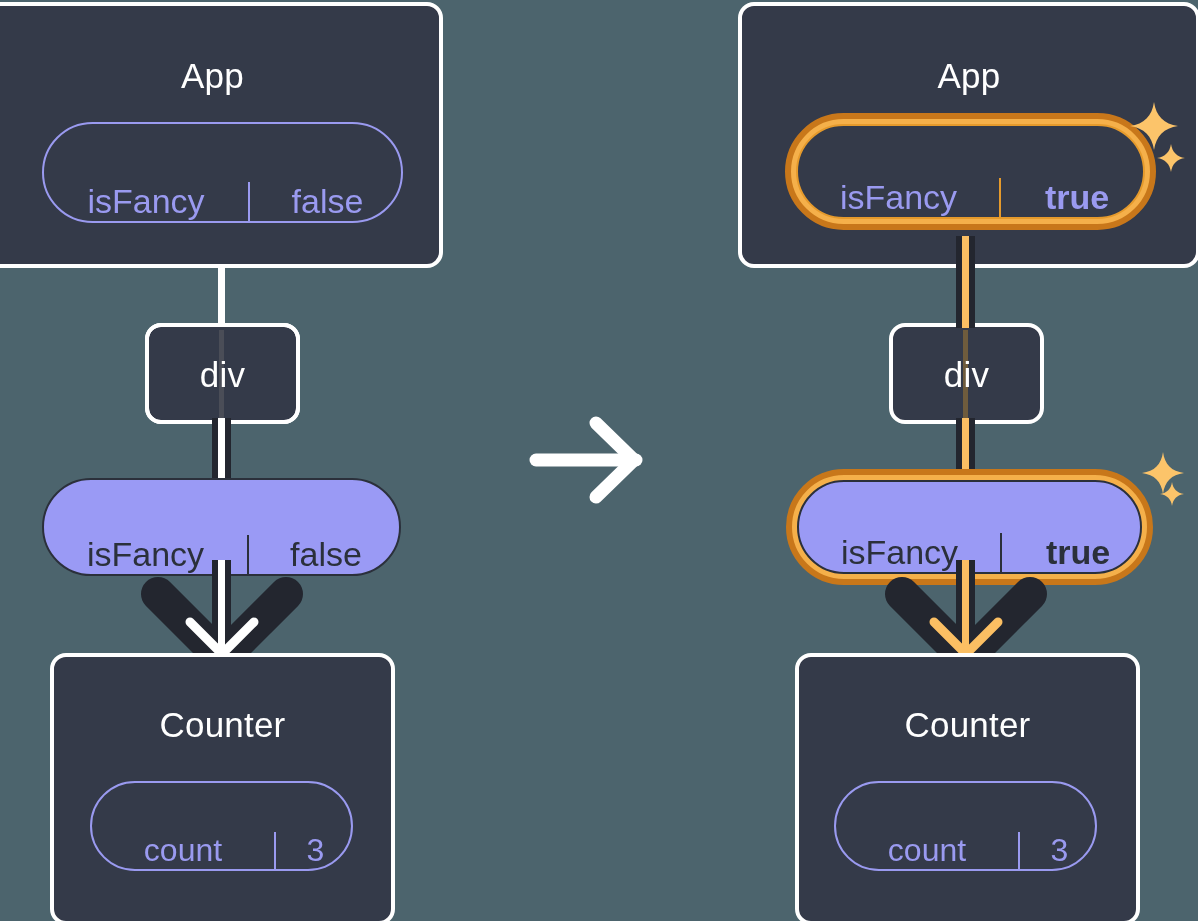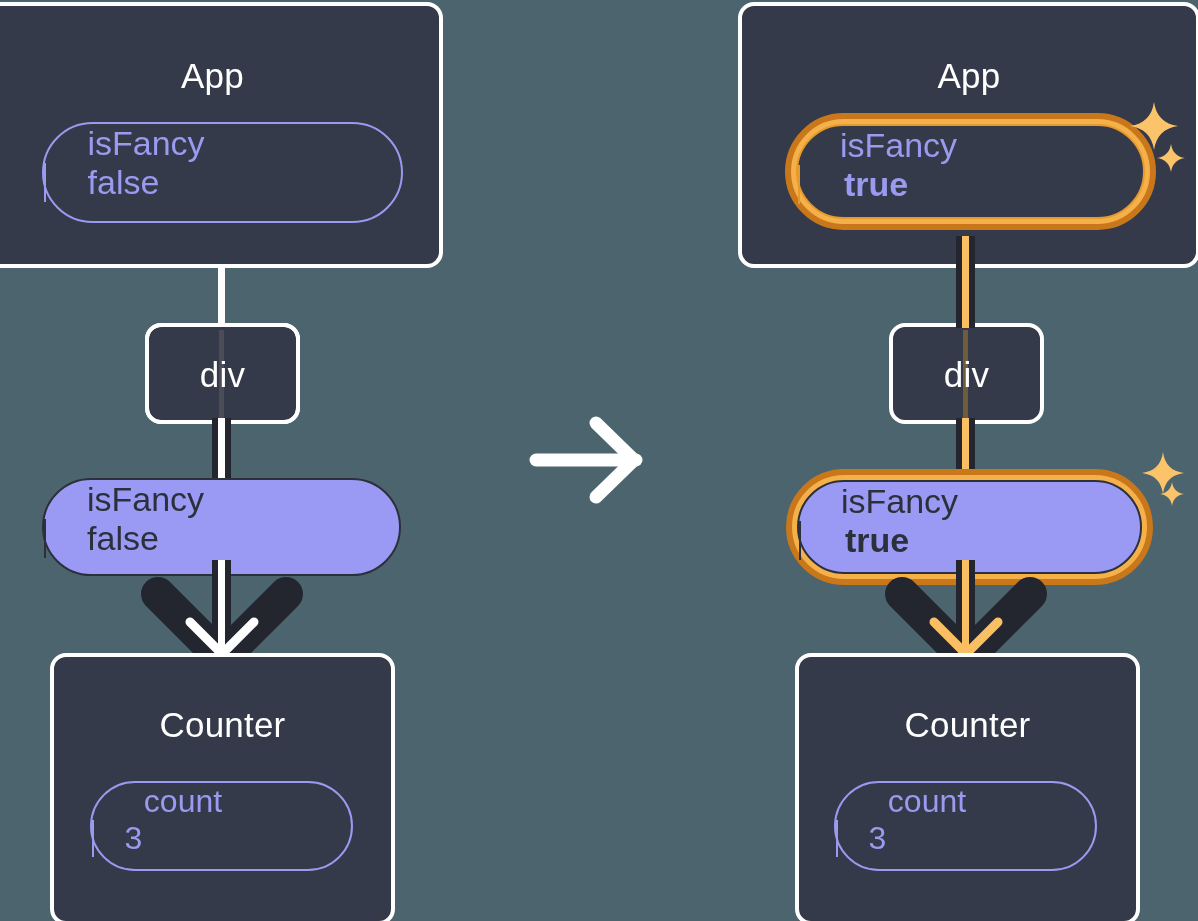--- a/index.html
+++ b/index.html
@@ -35,23 +35,22 @@
   .wire-light{background:#ffffff;}
   .wire-amber{background:#fbbf63;}
   .wire-dim{background:#4a4d57;}
   .wire-dim-amber{background:#6f5c3d;}
 
   
   .pill{
     position:absolute;
     box-sizing:border-box;
     display:flex;
-    align-items:flex-start;
+    align-items:flex-end;
     border-radius:999px;
-    flex-direction:column;
   }
   .pill-outline{
     border:2px solid #9a9af0;
     background:transparent;
   }
   .pill-solid{
     background:#9a9af5;
     border:2px solid #2b303b;
   }
   .pill-cell{

